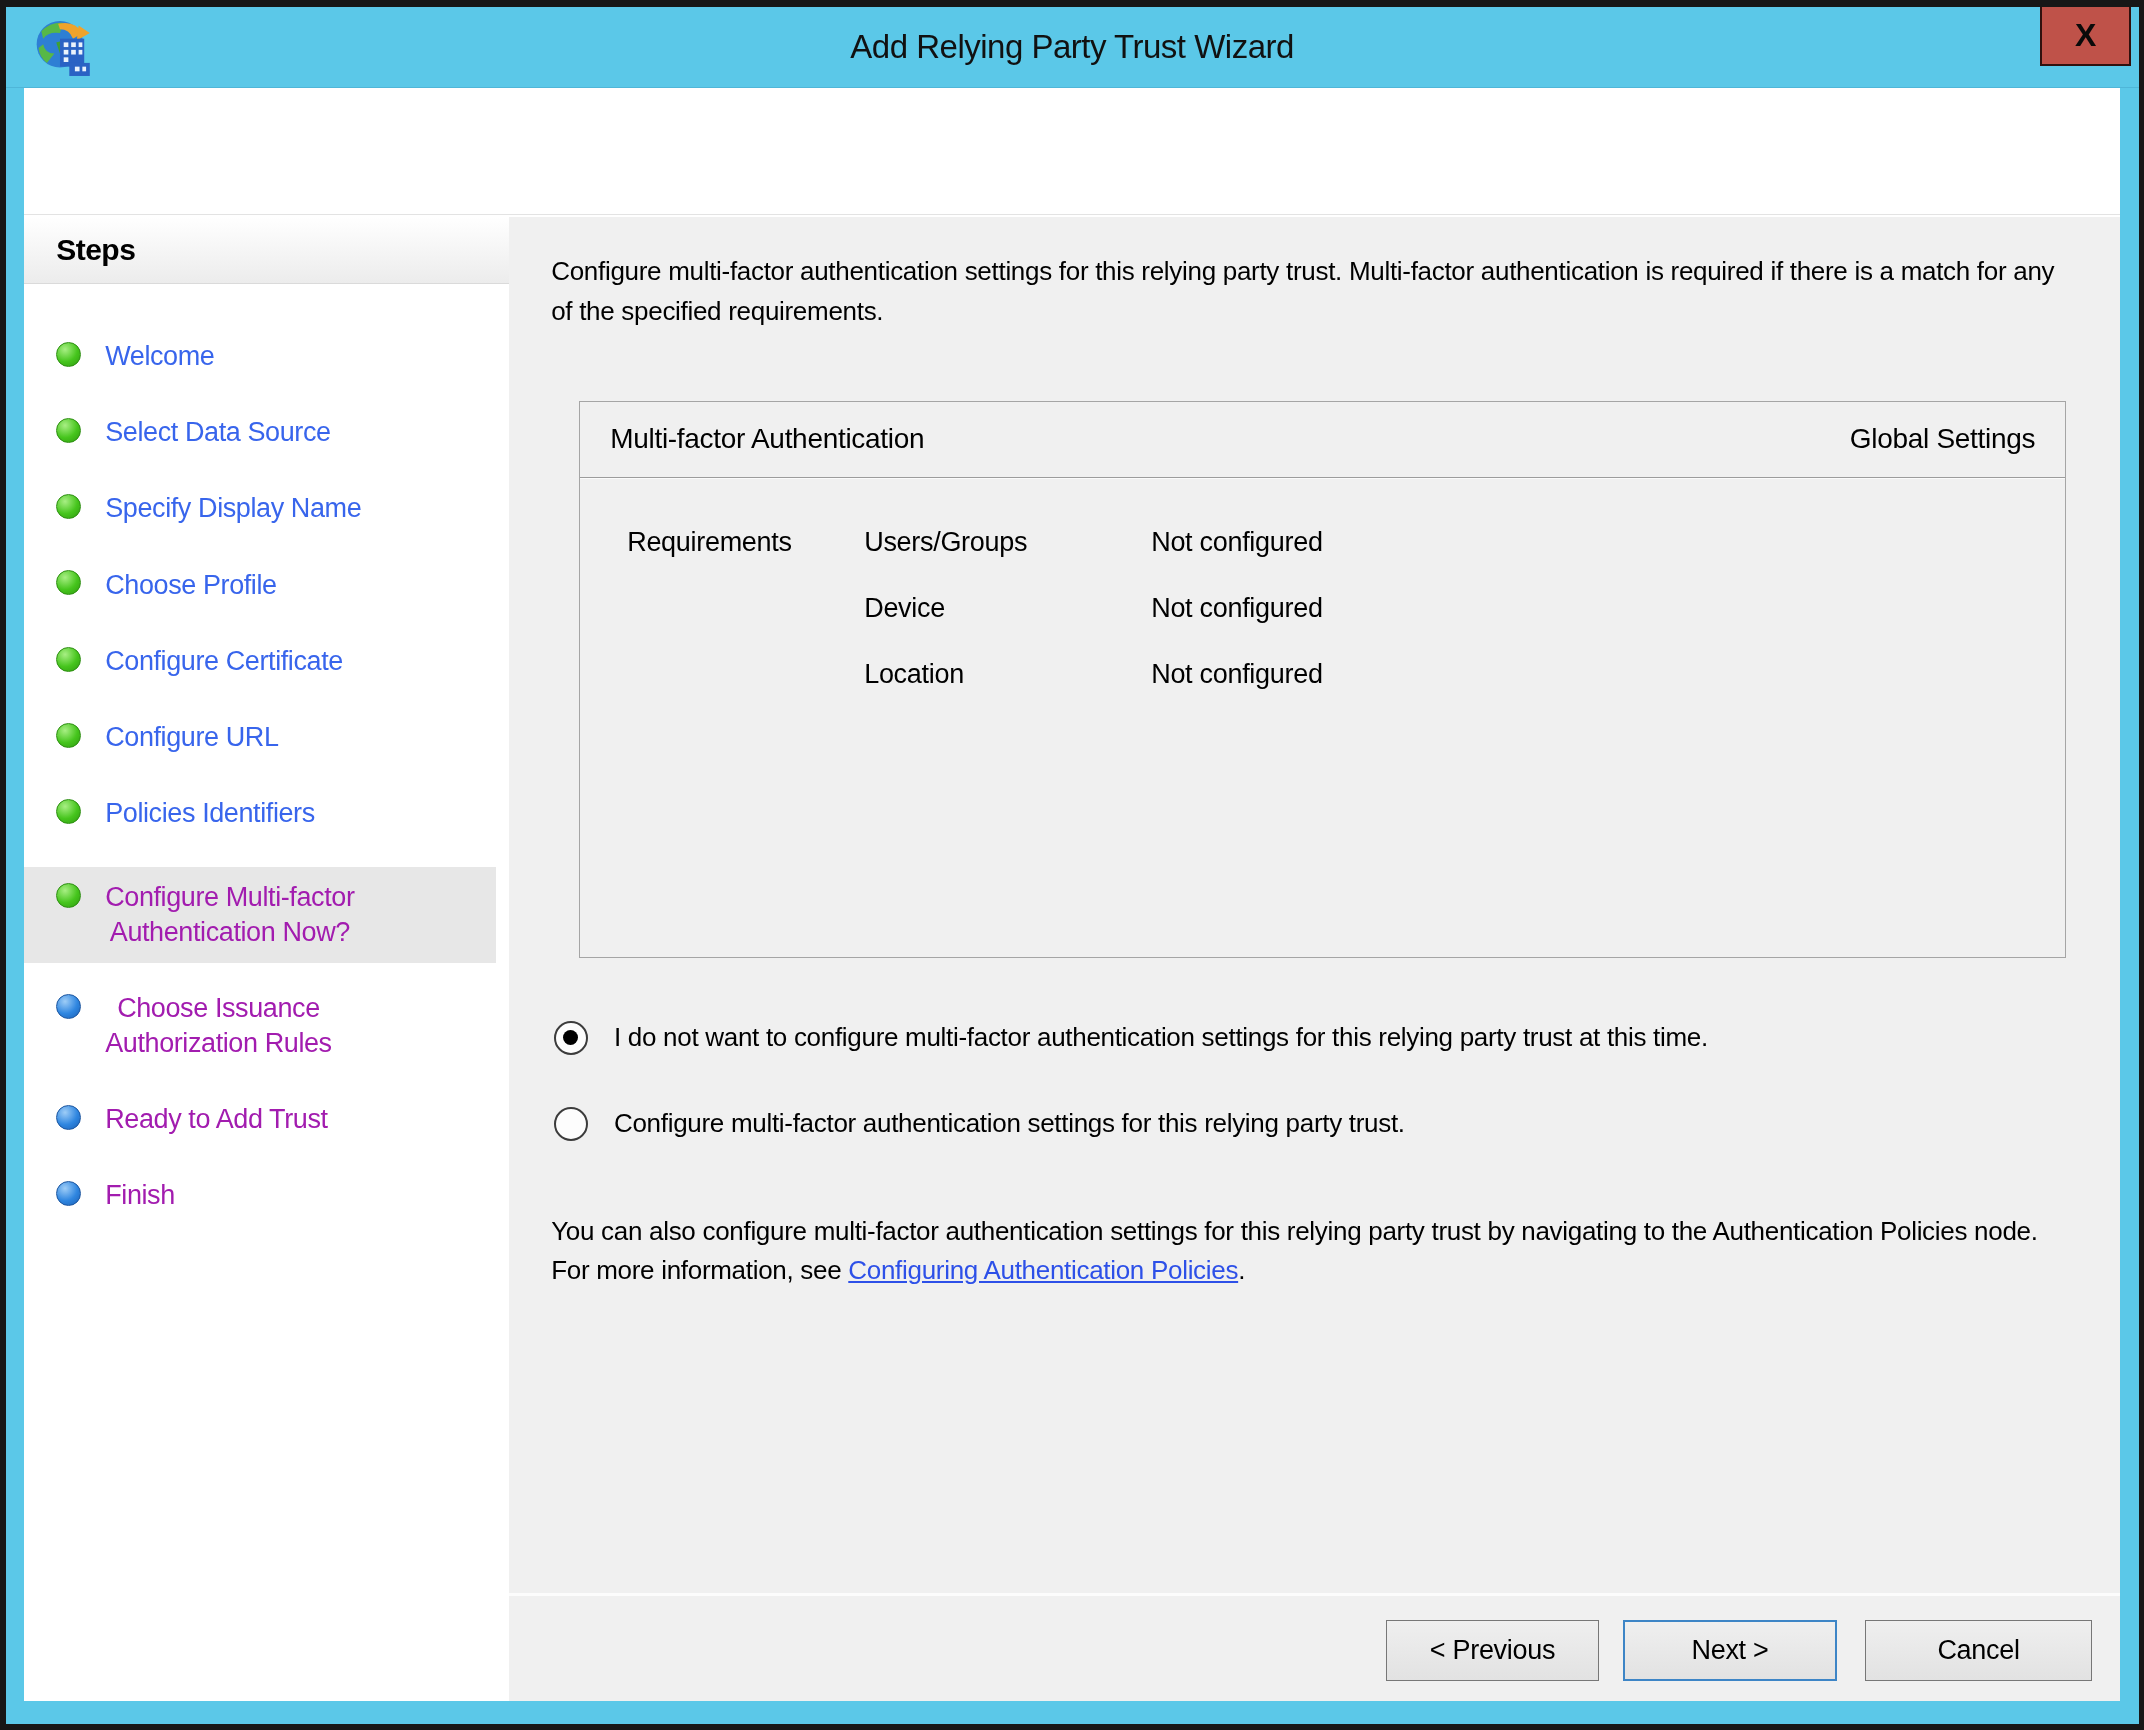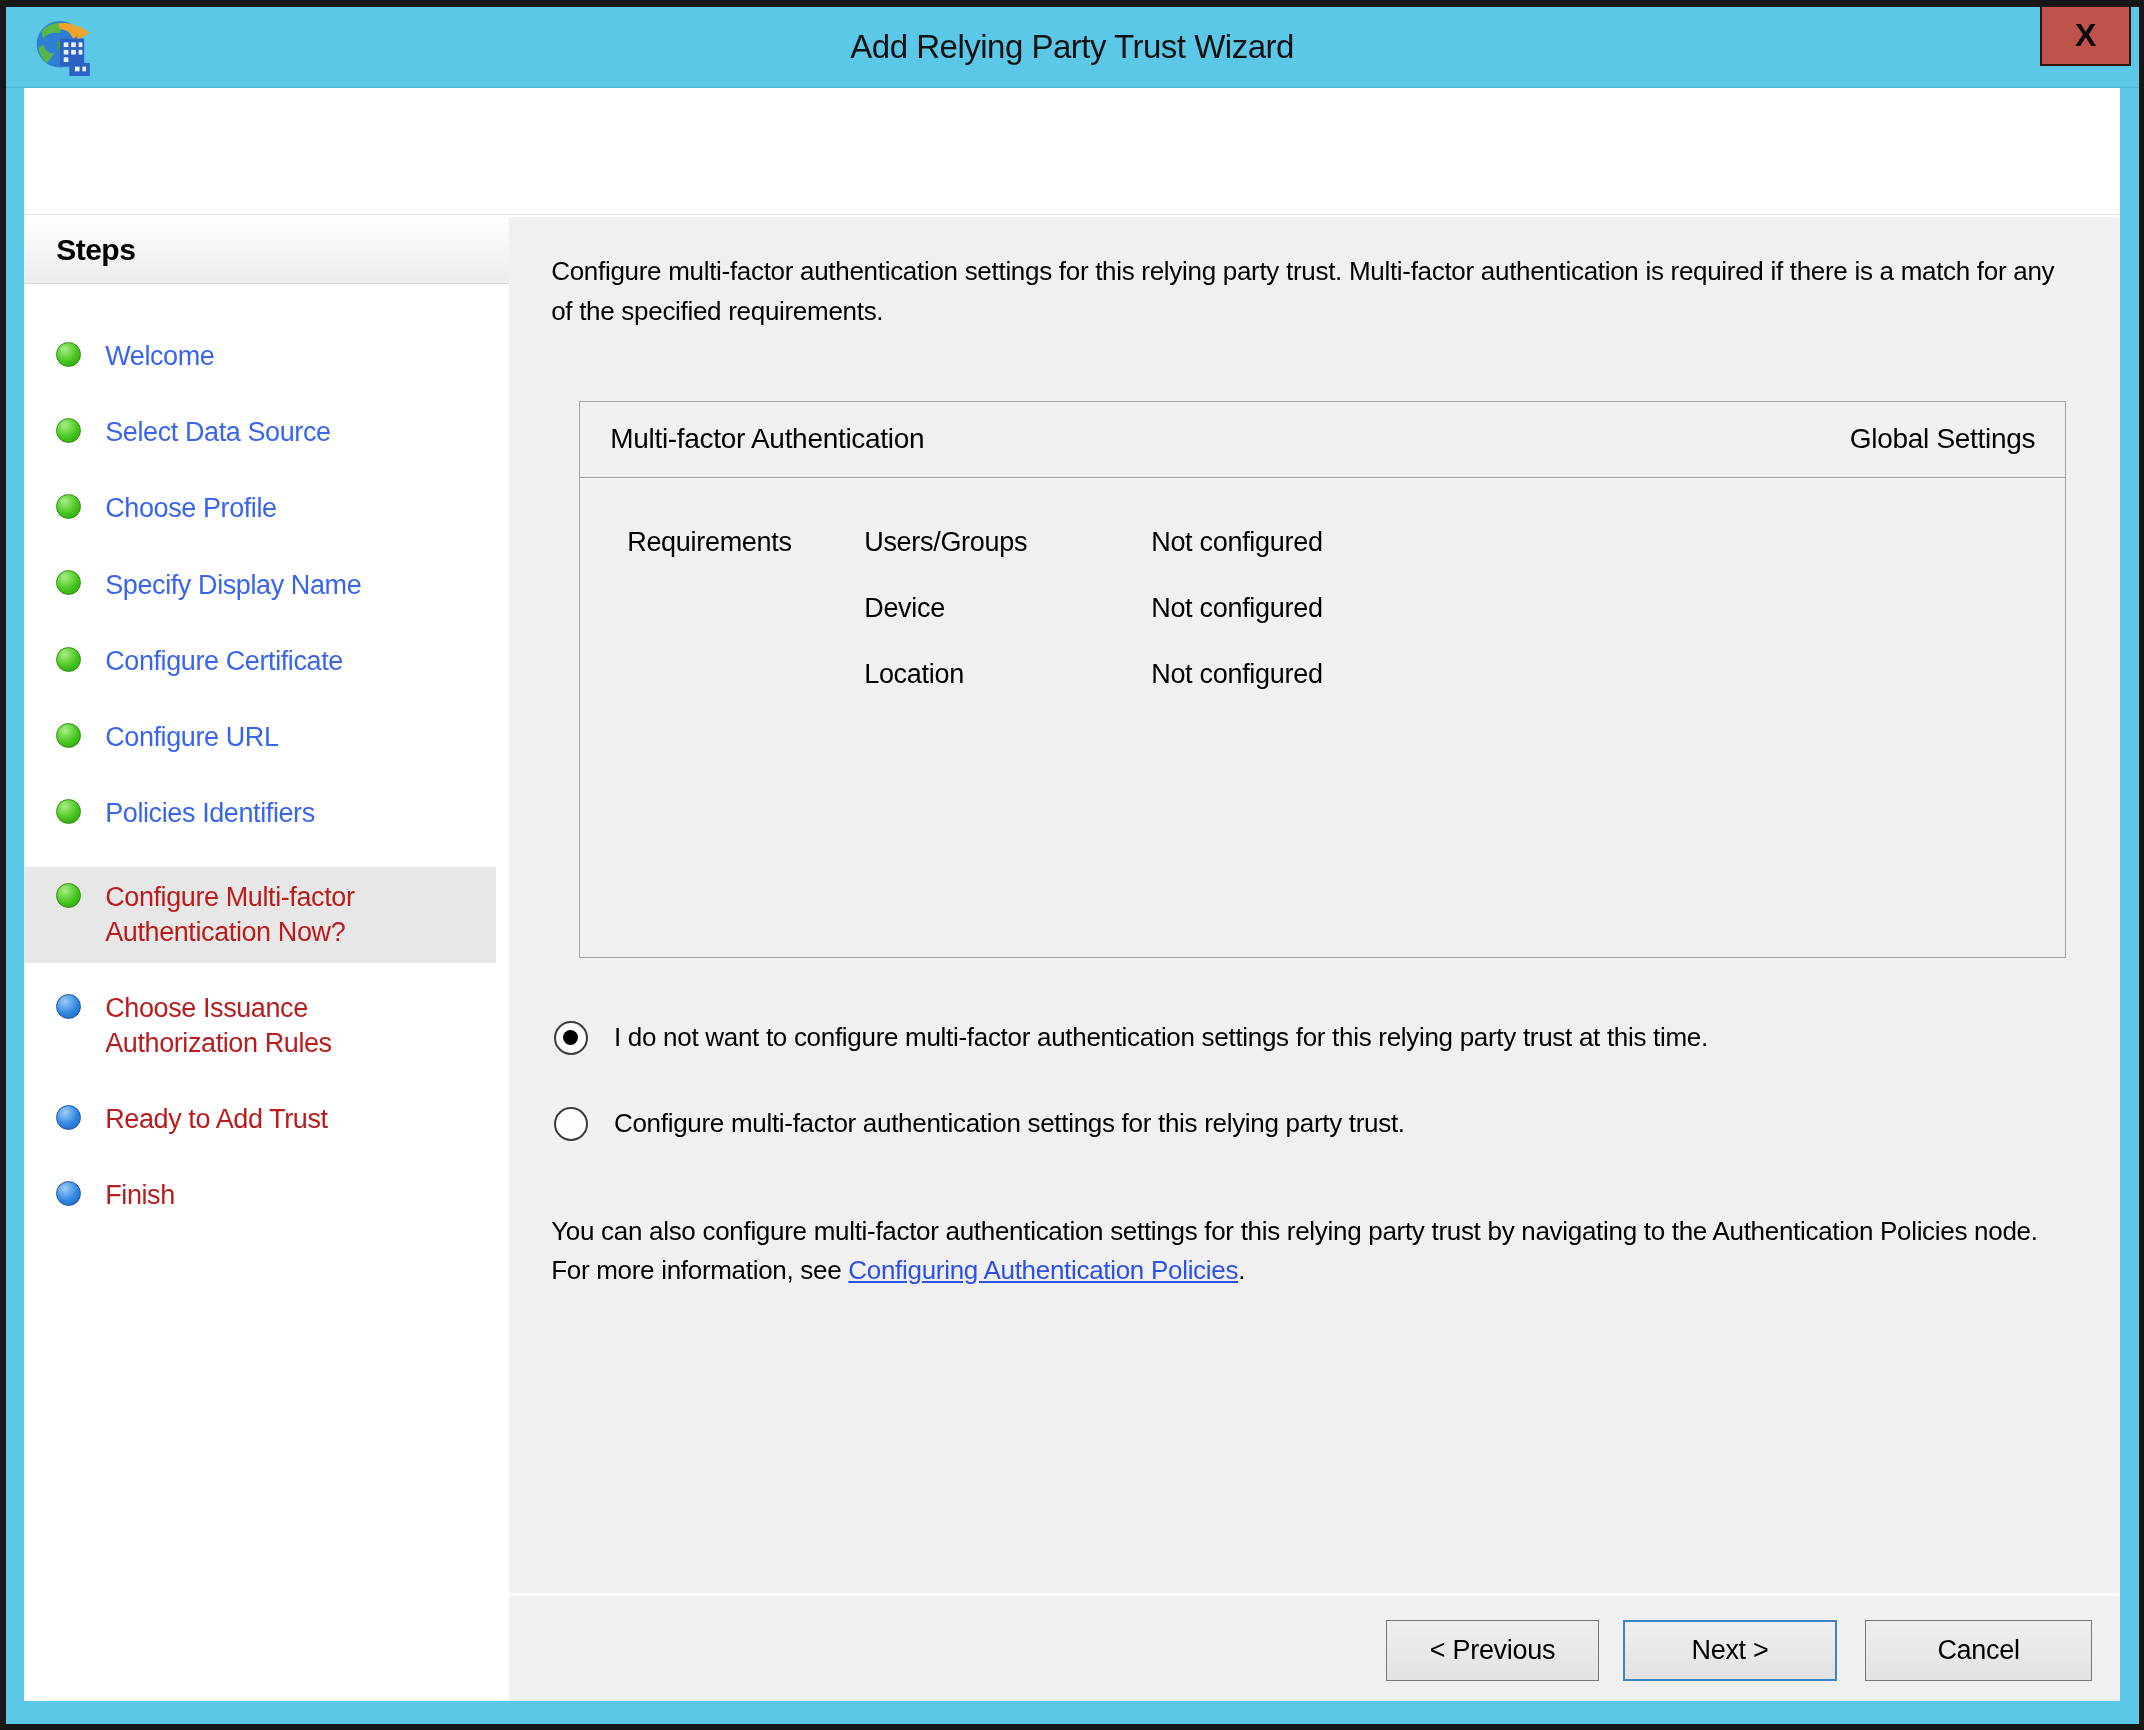--- a/index.html
+++ b/index.html
@@ -27,21 +27,21 @@
   .steps-heading{height:67px;line-height:65px;padding-left:32px;font-size:30px;font-weight:bold;
     background:linear-gradient(#ffffff,#ececec);border-bottom:1.9px solid #dadada;letter-spacing:-0.5px;}
   .steps-list{padding-top:50px;}
   .step{display:flex;align-items:flex-start;padding:5.6px 13px 5.6px 32px;margin-bottom:30px;width:472px;}
   .step .dot{flex:0 0 auto;width:25px;height:25px;border-radius:50%;margin-top:2.8px;}
   .dot-done{background:radial-gradient(circle at 35% 28%,#a8ef84 0%,#46c51d 55%,#2e9a0f 100%);border:0.9px solid #2c8f10;}
   .dot-todo{background:radial-gradient(circle at 35% 28%,#9ecdf7 0%,#2f86e0 55%,#1a5fb4 100%);border:0.9px solid #1a55a0;}
   .step-label{margin-left:24px;font-size:27px;line-height:35px;letter-spacing:-0.4px;white-space:pre-line;}
   .step.done .step-label{color:#3865ec;cursor:pointer;}
   .step.current{background:#e7e7e7;padding-top:13px;padding-bottom:13px;margin-bottom:22.4px;}
-  .step.current .step-label,.step.upcoming .step-label{color:#b91c1c;}
+  .step.current .step-label,.step.upcoming .step-label{color:#a21caf;text-align:center;}
 
   
   .main{flex:1 1 auto;background:#f0f0f0;position:relative;padding:0 42px;}
   .intro{margin:34px 0 0 0;font-size:26px;line-height:40px;letter-spacing:-0.3px;max-width:1534px;}
 
   .mfa-table{margin:70px 0 0 28px;width:1487px;height:557px;border:1.9px solid #a5a5a5;background:#f0f0f0;}
   .mfa-head{height:76px;display:flex;align-items:center;justify-content:space-between;padding:0 30px;
     border-bottom:1.9px solid #9c9c9c;font-size:28px;letter-spacing:-0.3px;gap:11px;}
   .mfa-body{border-top:1.9px solid #fbfbfb;padding-top:48px;}
   .mfa-row{display:flex;margin-bottom:35px;font-size:27px;letter-spacing:-0.3px;}
@@ -116,25 +116,25 @@
             <div class="step done">
               <span class="dot dot-done"></span>
               <span class="step-label">Welcome</span>
             </div>
             <div class="step done">
               <span class="dot dot-done"></span>
               <span class="step-label">Select Data Source</span>
             </div>
             <div class="step done">
               <span class="dot dot-done"></span>
+              <span class="step-label">Specify Display Name</span>
+            </div>
+            <div class="step done">
+              <span class="dot dot-done"></span>
               <span class="step-label">Choose Profile</span>
-            </div>
-            <div class="step done">
-              <span class="dot dot-done"></span>
-              <span class="step-label">Specify Display Name</span>
             </div>
             <div class="step done">
               <span class="dot dot-done"></span>
               <span class="step-label">Configure Certificate</span>
             </div>
             <div class="step done">
               <span class="dot dot-done"></span>
               <span class="step-label">Configure URL</span>
             </div>
             <div class="step done">

